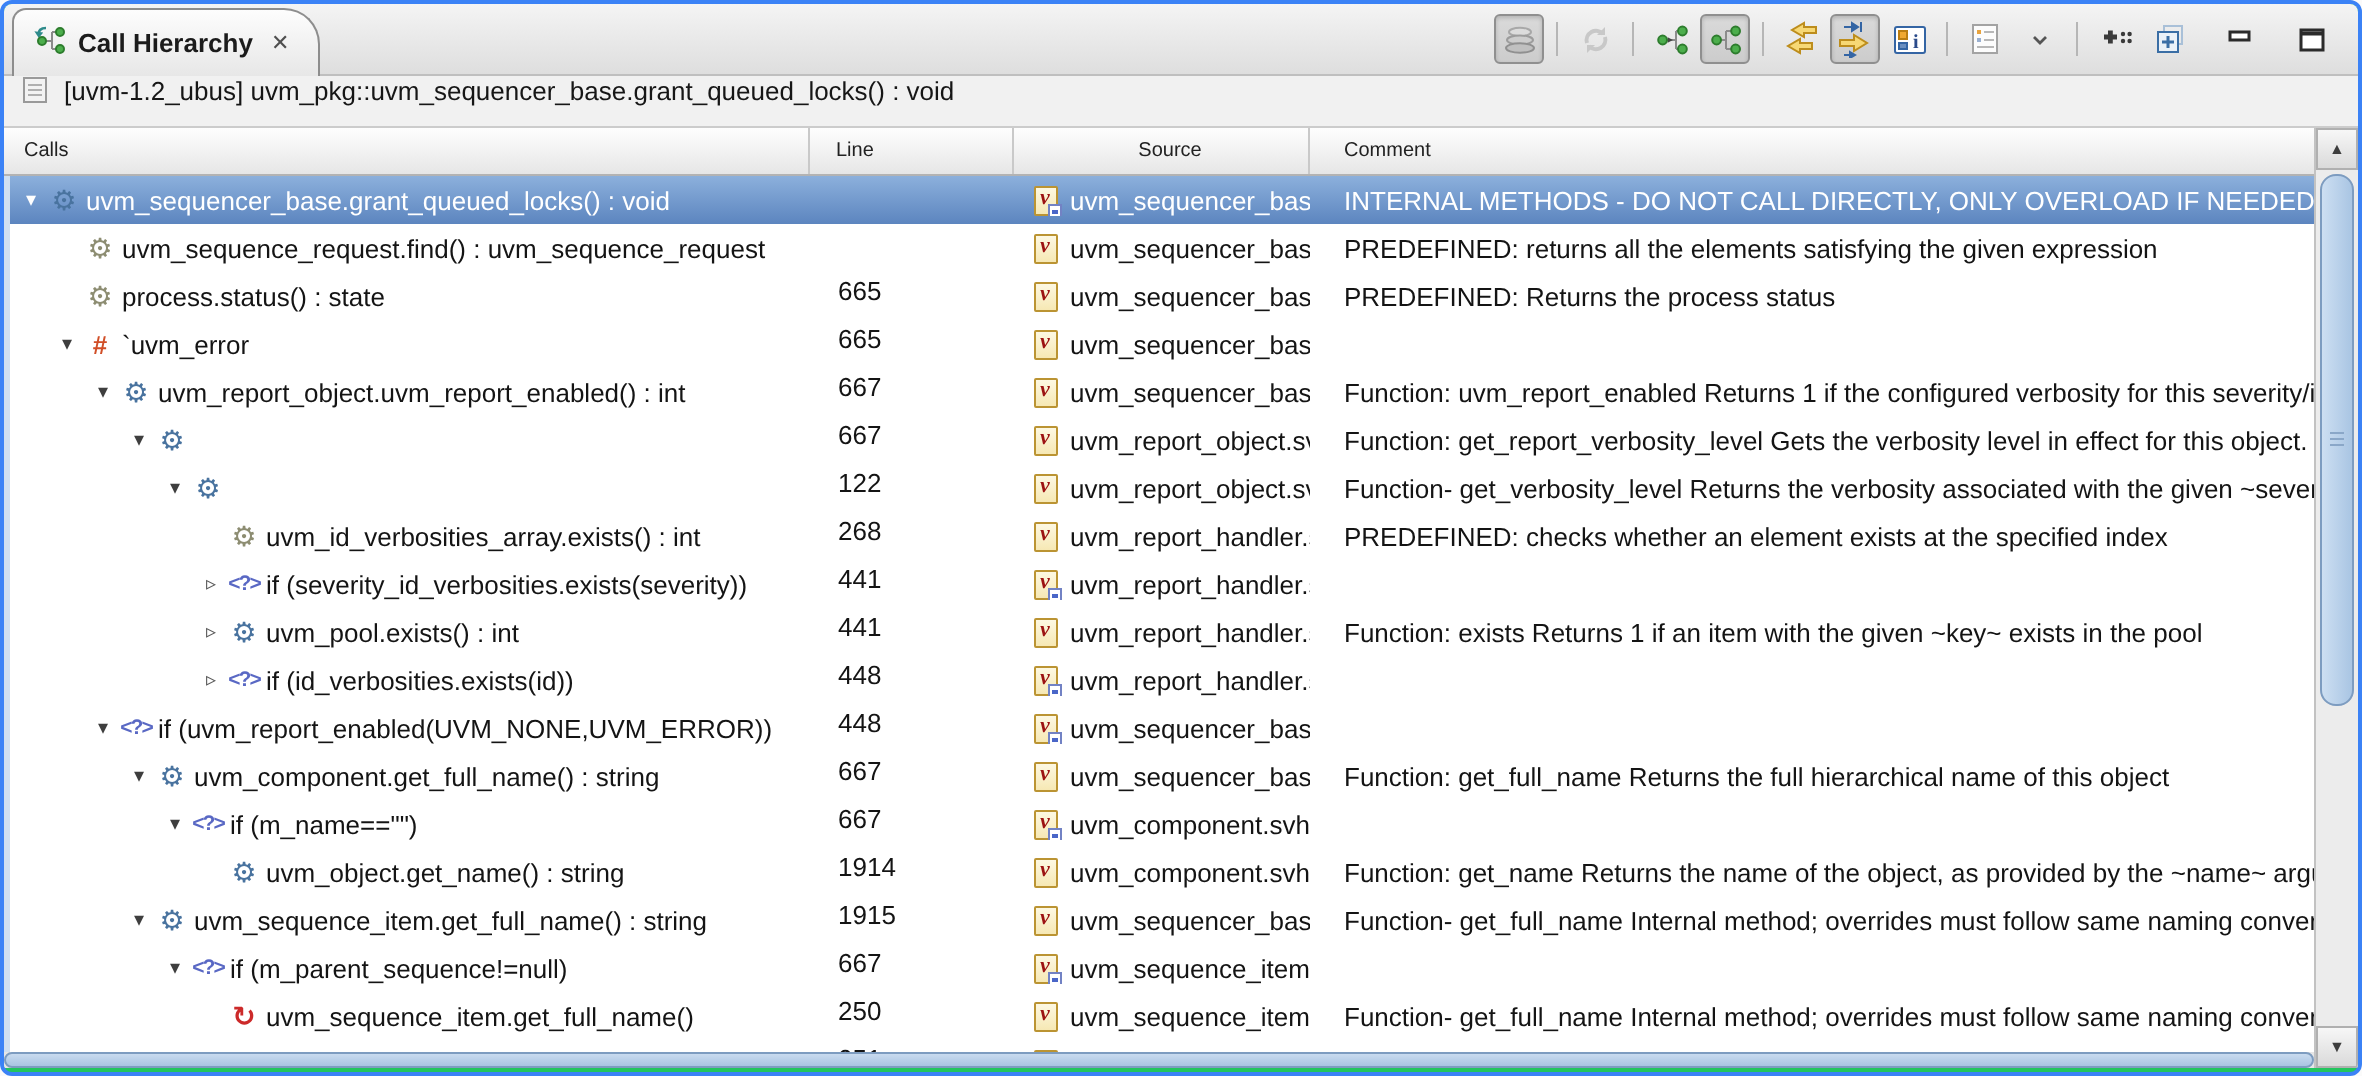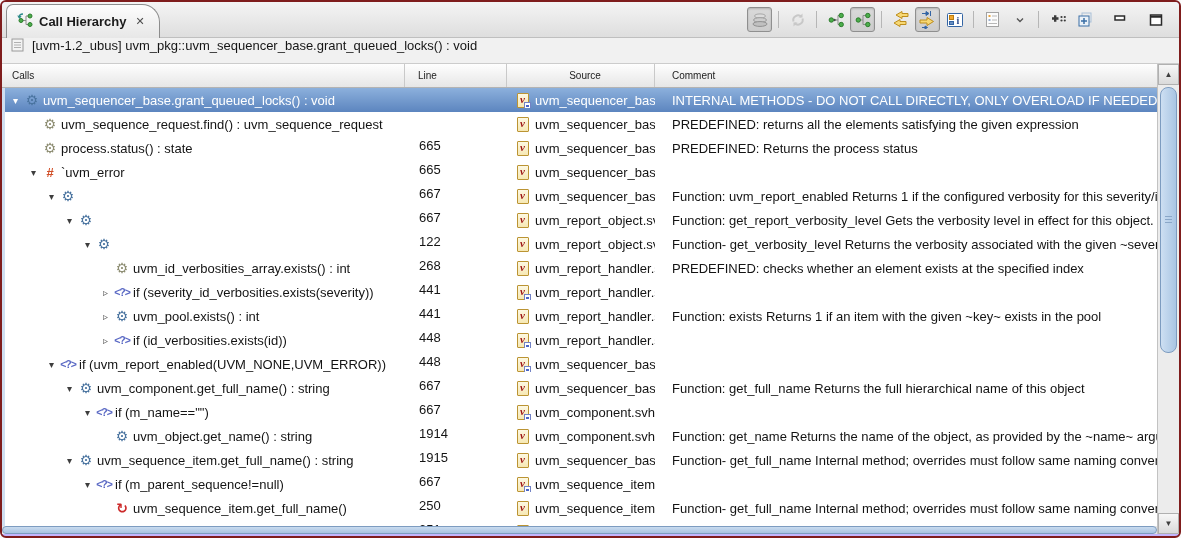--- a/index.html
+++ b/index.html
@@ -1,19 +1,19 @@
 <!DOCTYPE html>
 <html><head>
 <meta charset="utf-8">
 <style>
   html,body{margin:0;padding:0;background:#fafafa;}
   *{box-sizing:border-box;}
   .window{
     position:relative;width:1181px;height:538px;
-    border:2px solid #7f1d1d;border-radius:6px;background:#c4b5fd;overflow:hidden;
+    border:2px solid #3b82f6;border-radius:6px;background:#22c55e;overflow:hidden;
     font-family:"Liberation Sans","DejaVu Sans",sans-serif;
   }
   
   .tabbar{position:relative;height:36px;background:linear-gradient(#f4f4f4,#dedede);border-bottom:1px solid #bfbfbf;}
   .tab{
     position:absolute;left:4px;top:2px;height:34px;display:flex;align-items:center;
     padding:0 14px 0 9px;background:linear-gradient(#fdfdfd,#e7e7e7);
     border:1px solid #8d8d8d;border-bottom:none;border-radius:7px 18px 0 0;
   }
   .tab-label{font-size:13px;font-weight:bold;color:#1b1b1b;margin:0 5px 0 6px;white-space:nowrap;}
@@ -269,20 +269,21 @@
             <span class="ficon" data-name="sv-file-icon"></span>
             <span data-name="source-file-name">uvm_sequencer_base.svh</span>
           </div>
           <div class="cell cell-comment" data-name="comment-cell"></div>
         </div>
         <div class="row" data-name="table-row">
           <div class="cell cell-calls" data-name="calls-cell">
             <span class="indent" data-name="tree-indent" style="width: 42px;"></span>
             <span class="arrow" data-name="expander-expanded-icon">▾</span>
             <span class="node-icon gear-blue" data-name="gear-blue-icon">⚙</span>
+            <span class="lbl" data-name="call-label">uvm_report_object.uvm_report_enabled() :  int</span>
           </div>
           <div class="cell cell-line" data-name="line-cell">667</div>
           <div class="cell cell-source" data-name="source-cell">
             <span class="ficon" data-name="sv-file-icon"></span>
             <span data-name="source-file-name">uvm_sequencer_base.svh</span>
           </div>
           <div class="cell cell-comment" data-name="comment-cell">Function: uvm_report_enabled  Returns 1 if the configured verbosity for this severity/id is greater than or equal to ~verbosity~ else returns 0.</div>
         </div>
         <div class="row" data-name="table-row">
           <div class="cell cell-calls" data-name="calls-cell">

